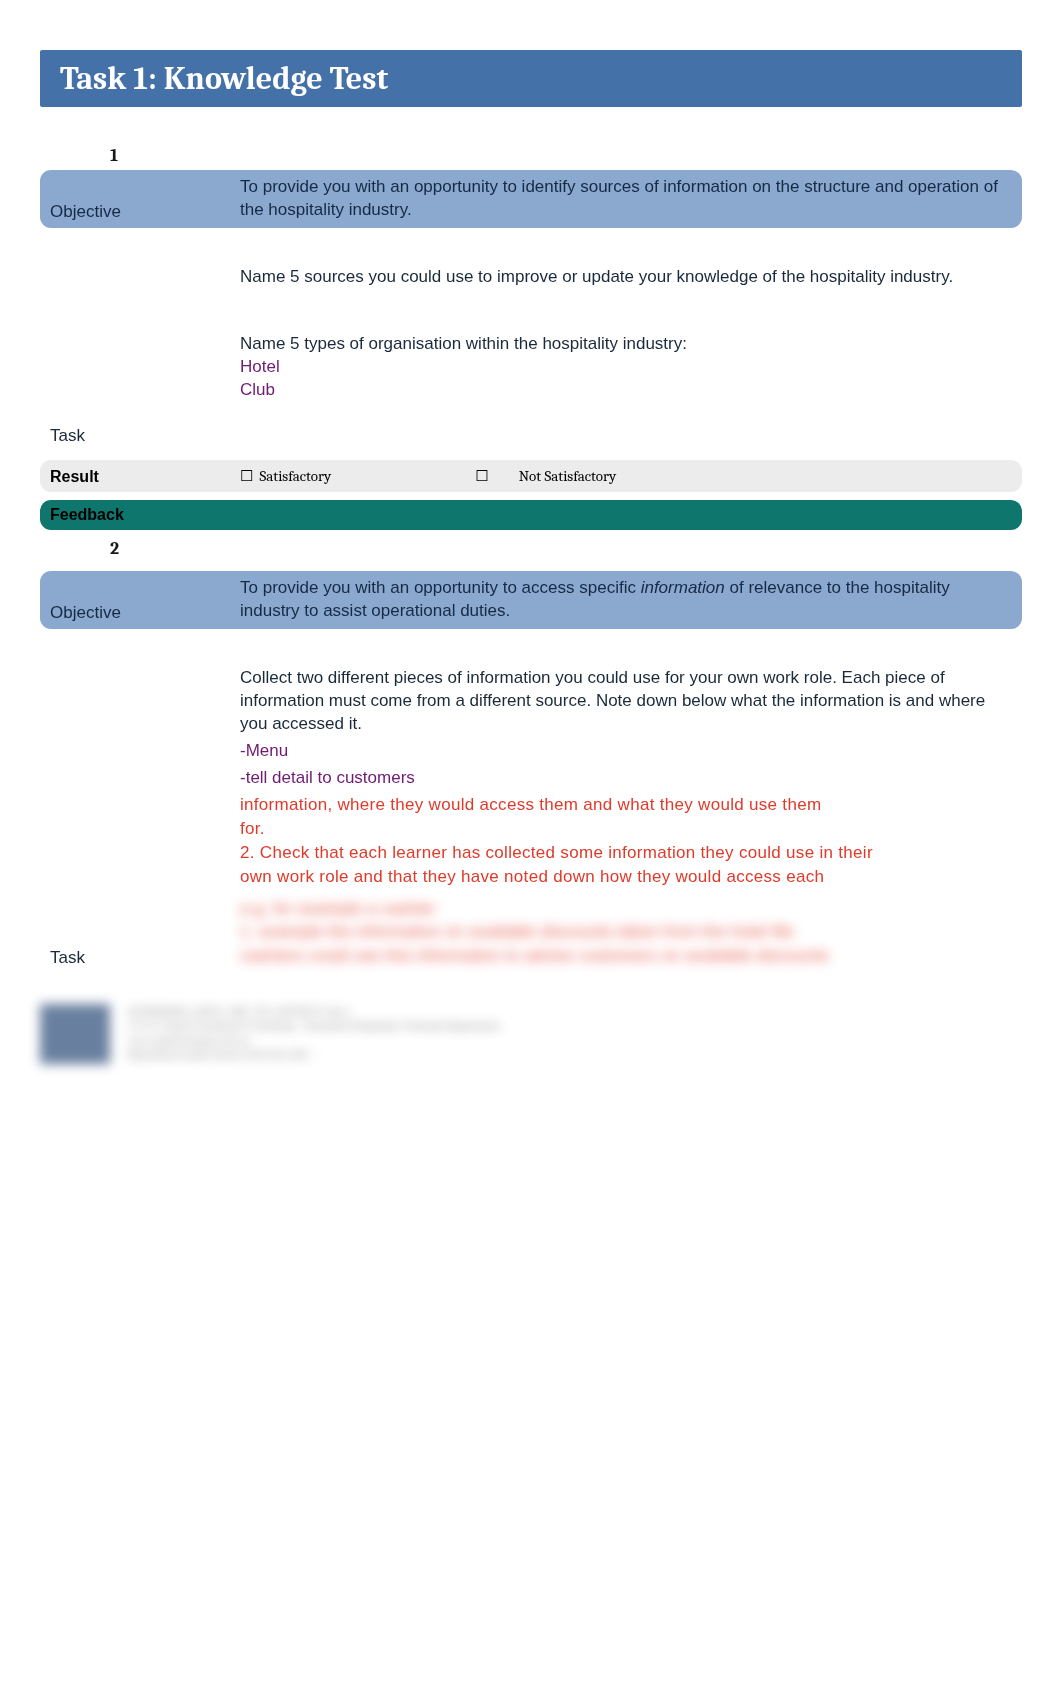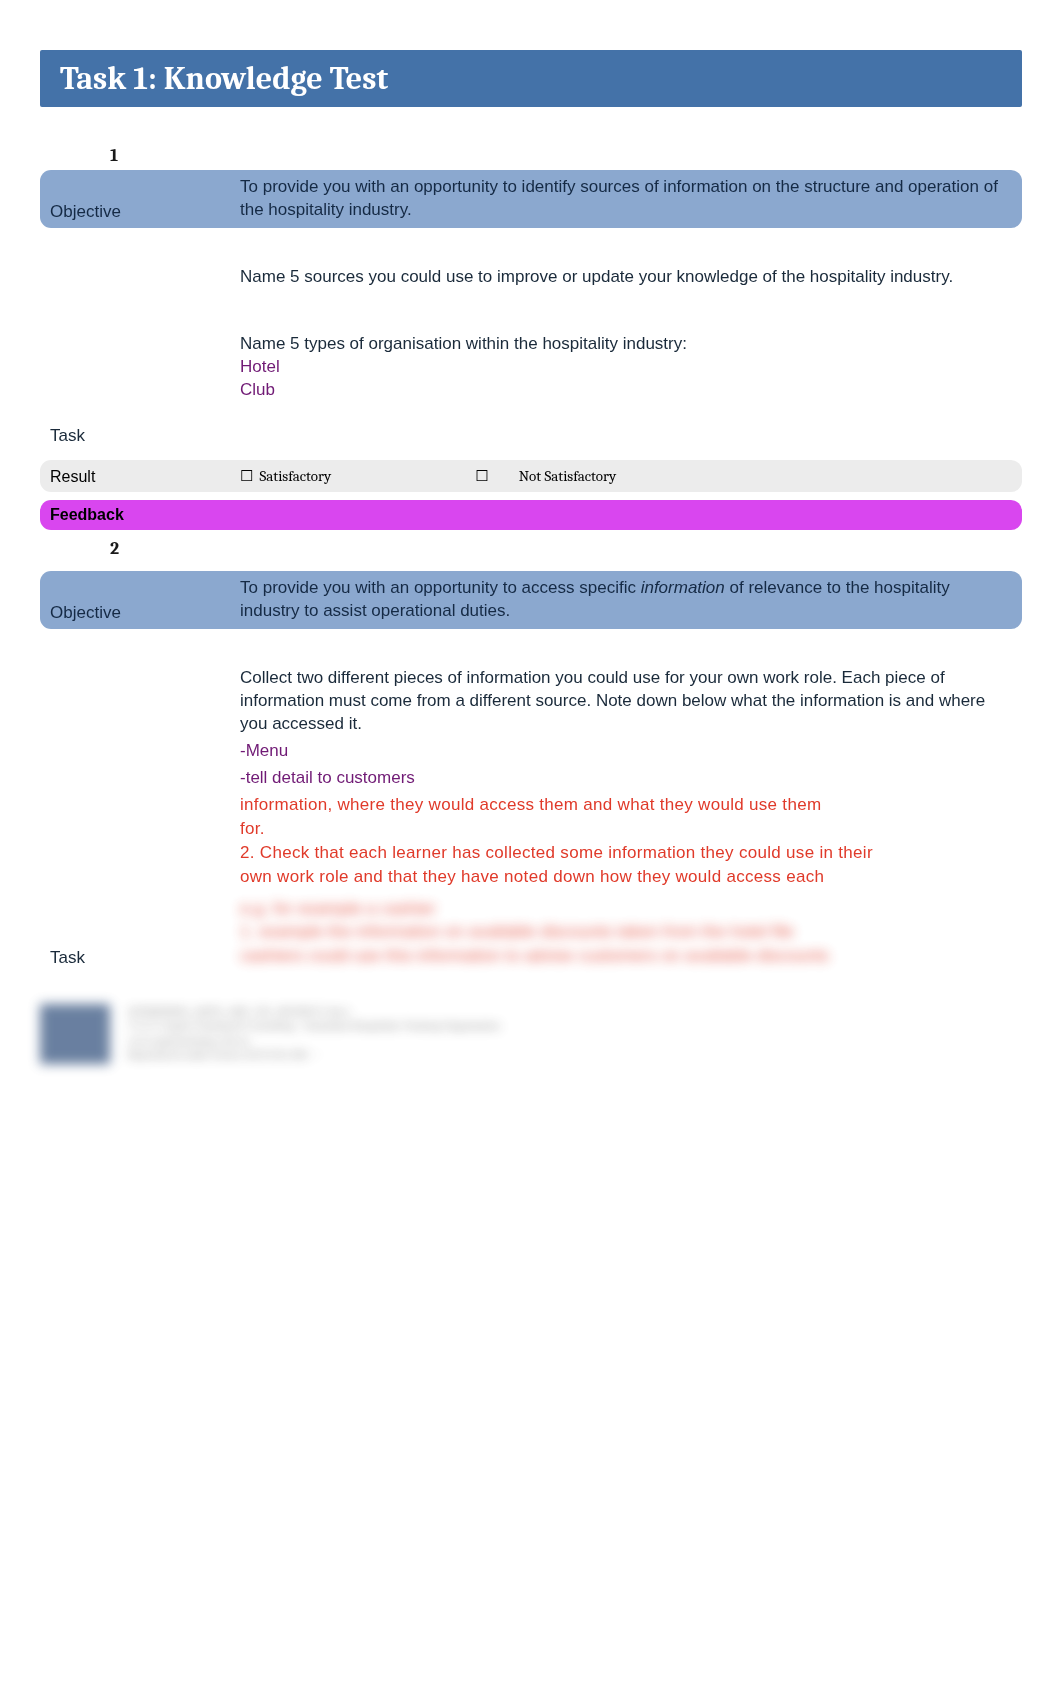--- a/index.html
+++ b/index.html
@@ -67,39 +67,39 @@
       font-size: 17px;
       letter-spacing: 0.3px;
       line-height: 1.4;
       margin-top: 4px;
     }
     .result-row {
       background: #ececec;
       font-family: Cambria, Georgia, serif;
     }
     .result-row .label-cell {
-      font-weight: normal;
+      font-weight: bold;
       font-size: 16px;
       color: #000;
     }
     .result-content {
       display: flex;
       align-items: center;
       gap: 24px;
       font-family: Cambria, Georgia, serif;
       font-size: 15px;
       color: #000;
     }
     .checkbox {
       display: inline-block;
       font-size: 15px;
       margin-right: 6px;
     }
     .feedback-row {
-      background: #d946ef;
+      background: #0f766e;
       font-family: Cambria, Georgia, serif;
     }
     .feedback-row .label-cell {
       font-weight: bold;
       font-size: 16px;
       color: #000;
     }
     .gap { height: 8px; }
     .big-gap { height: 30px; }
     .italic { font-style: italic; }

